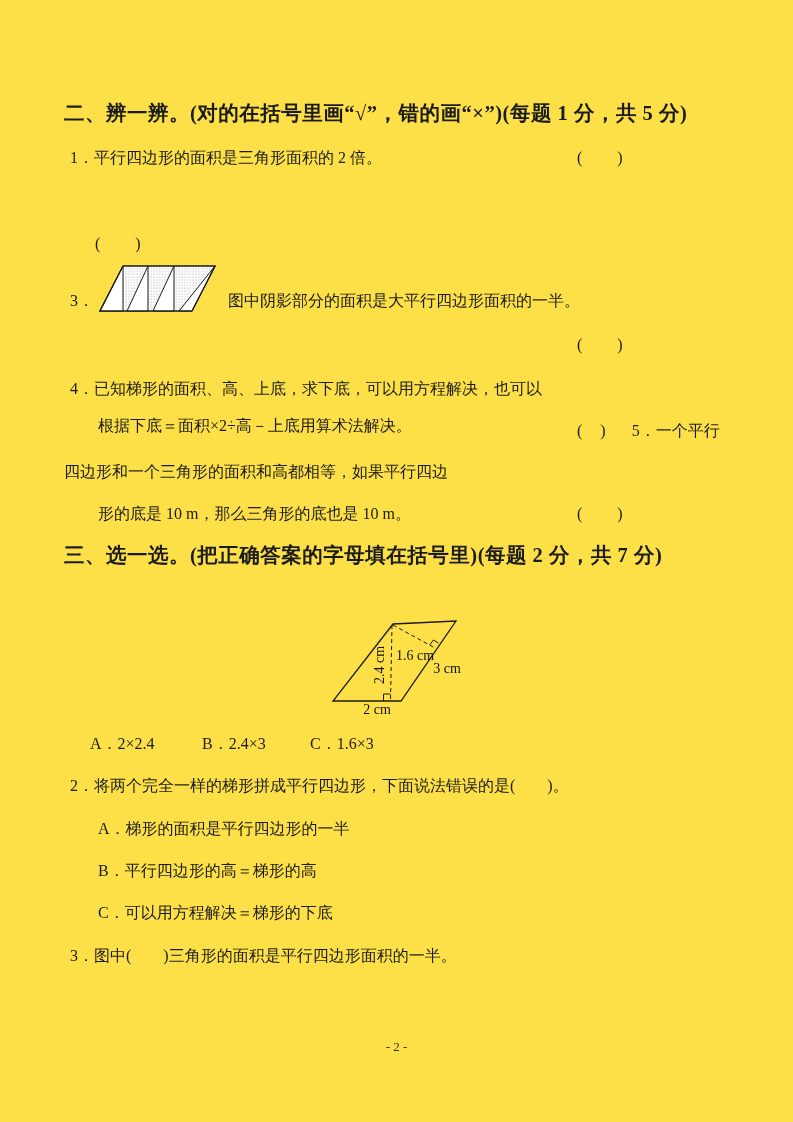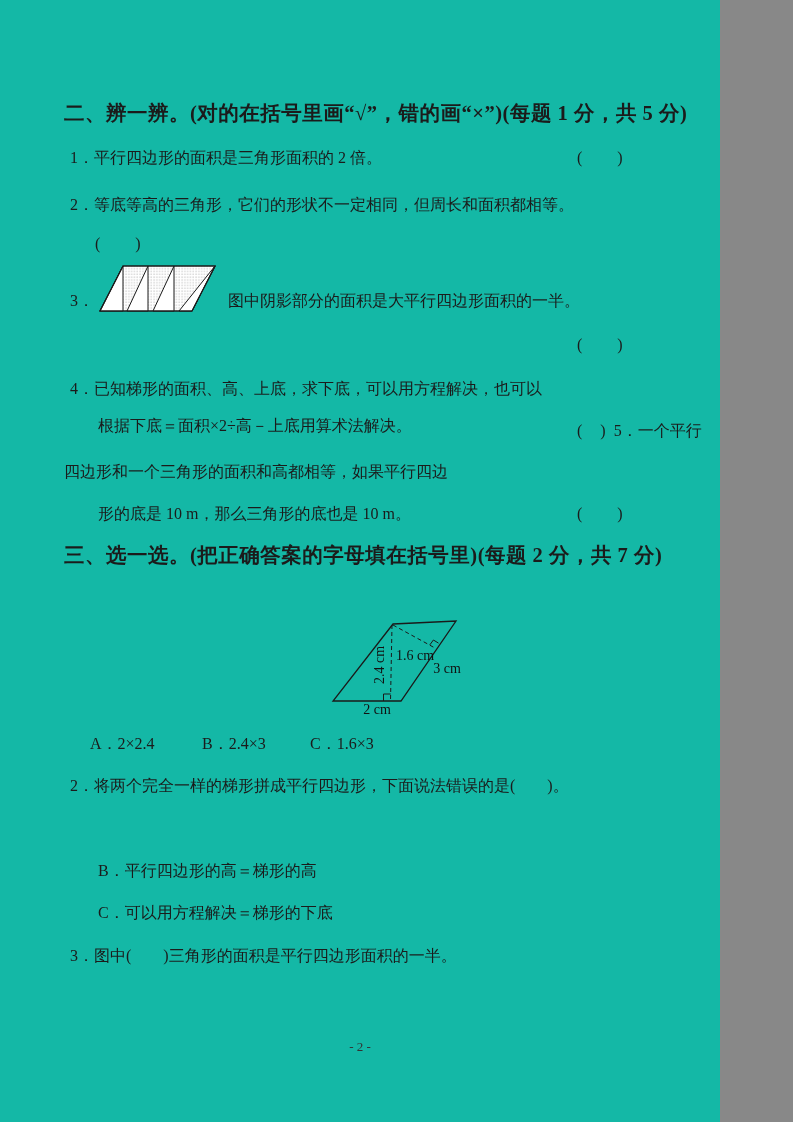--- a/index.html
+++ b/index.html
@@ -1,19 +1,19 @@
 <!DOCTYPE html>
 <html><head>
 <meta charset="utf-8">
 <style>
   html,body{margin:0;padding:0;background:#888;}
   .page{
     position:relative;
-    width:720px;height:1122px;
-    background:#14b8a6;
+    width:793px;height:1122px;
+    background:#fde047;
     font-family:"Liberation Serif","DejaVu Serif",serif;
     color:#1b1b1b;
     overflow:hidden;
   }
   .line{
     position:absolute;
     font-size:16px;
     line-height:24px;
     white-space:nowrap;
   }
@@ -39,21 +39,20 @@
 </head>
 <body>
 
 <div class="page">
 
   <div class="line hdr" style="left:64px;top:101px">二、辨一辨。(对的在括号里画“√”，错的画“×”)(每题 1 分，共 5 分)</div>
 
   <div class="line" style="left:70px;top:146px">1．平行四边形的面积是三角形面积的 2 倍。</div>
   <div class="line bracket" style="left:577px;top:146px">(　　)</div>
 
-  <div class="line" style="left:70px;top:193px">2．等底等高的三角形，它们的形状不一定相同，但周长和面积都相等。</div>
   <div class="line bracket" style="left:95px;top:232px">(　　)</div>
 
   <div class="line" style="left:70px;top:289px">3．</div>
 
   <div class="fig" style="left:97px;top:262px">
     <svg width="122" height="52" viewBox="0 0 122 52">
       <defs>
         <pattern id="dots" width="2.8" height="2.8" patternUnits="userSpaceOnUse">
           <rect width="2.8" height="2.8" fill="#ffffff"></rect>
           <circle cx="1" cy="1" r="0.55" fill="#9a9a9a"></circle>
@@ -67,21 +66,21 @@
       <polygon points="3,49 95,49 118,4 26,4" fill="none" stroke="#1a1a1a" stroke-width="1.2"></polygon>
     </svg>
   </div>
 
   <div class="line" style="left:228px;top:289px">图中阴影部分的面积是大平行四边形面积的一半。</div>
   <div class="line bracket" style="left:577px;top:333px">(　　)</div>
 
   <div class="line" style="left:70px;top:377px">4．已知梯形的面积、高、上底，求下底，可以用方程解决，也可以</div>
   <div class="line" style="left:98px;top:414px">根据下底＝面积×2÷高－上底用算术法解决。</div>
   <div class="line" style="left:577px;top:419px">
-    <span class="bracket">(　)</span><span style="margin-left:7px">5．一个平行</span>
+    <span class="bracket">(　)</span><span style="margin-left:25px">5．一个平行</span>
   </div>
 
   <div class="line" style="left:64px;top:460px">四边形和一个三角形的面积和高都相等，如果平行四边</div>
   <div class="line" style="left:98px;top:502px">形的底是 10 m，那么三角形的底也是 10 m。</div>
   <div class="line bracket" style="left:577px;top:502px">(　　)</div>
 
   <div class="line hdr" style="left:64px;top:543px">三、选一选。(把正确答案的字母填在括号里)(每题 2 分，共 7 分)</div>
 
 
   <div class="fig" style="left:325px;top:615px">
@@ -96,20 +95,21 @@
       <text x="122" y="58" font-size="14" text-anchor="middle">3 cm</text>
       <text x="52" y="99" font-size="14" text-anchor="middle">2 cm</text>
     </svg>
   </div>
 
   <div class="line" style="left:90px;top:732px">A．2×2.4</div>
   <div class="line" style="left:202px;top:732px">B．2.4×3</div>
   <div class="line" style="left:310px;top:732px">C．1.6×3</div>
 
   <div class="line" style="left:70px;top:774px">2．将两个完全一样的梯形拼成平行四边形，下面说法错误的是(　　)。</div>
+  <div class="line" style="left:98px;top:817px">A．梯形的面积是平行四边形的一半</div>
   <div class="line" style="left:98px;top:859px">B．平行四边形的高＝梯形的高</div>
   <div class="line" style="left:98px;top:901px">C．可以用方程解决＝梯形的下底</div>
 
   <div class="line" style="left:70px;top:944px">3．图中(　　)三角形的面积是平行四边形面积的一半。</div>
 
   <div class="footer">- 2 -</div>
 
 </div>
 
 </body></html>

